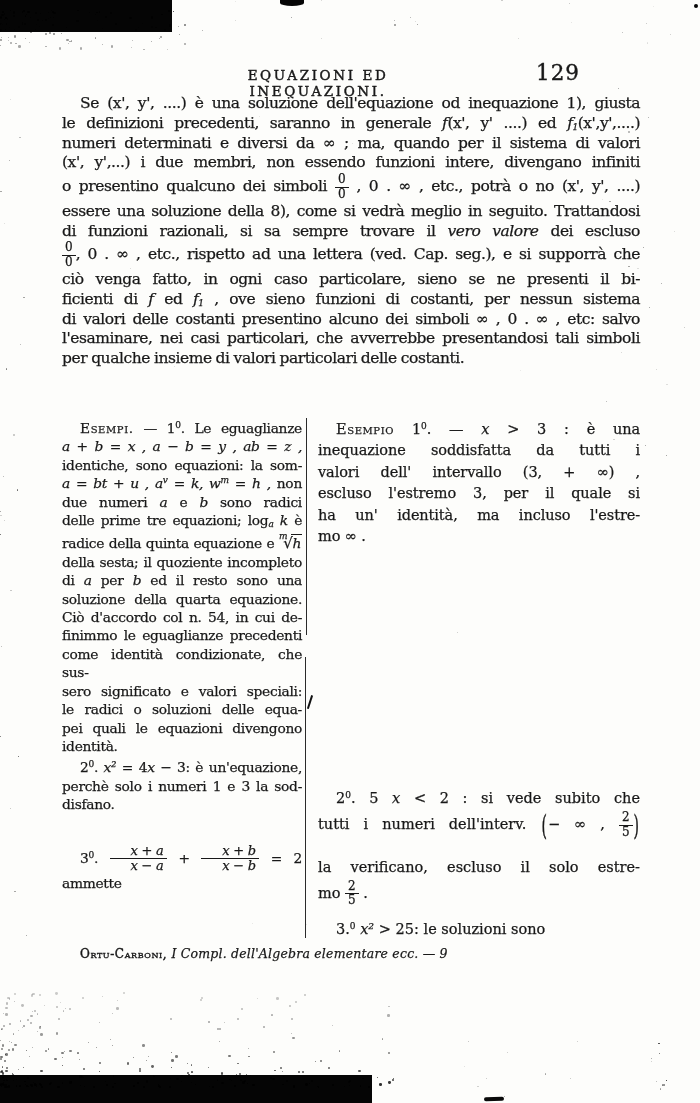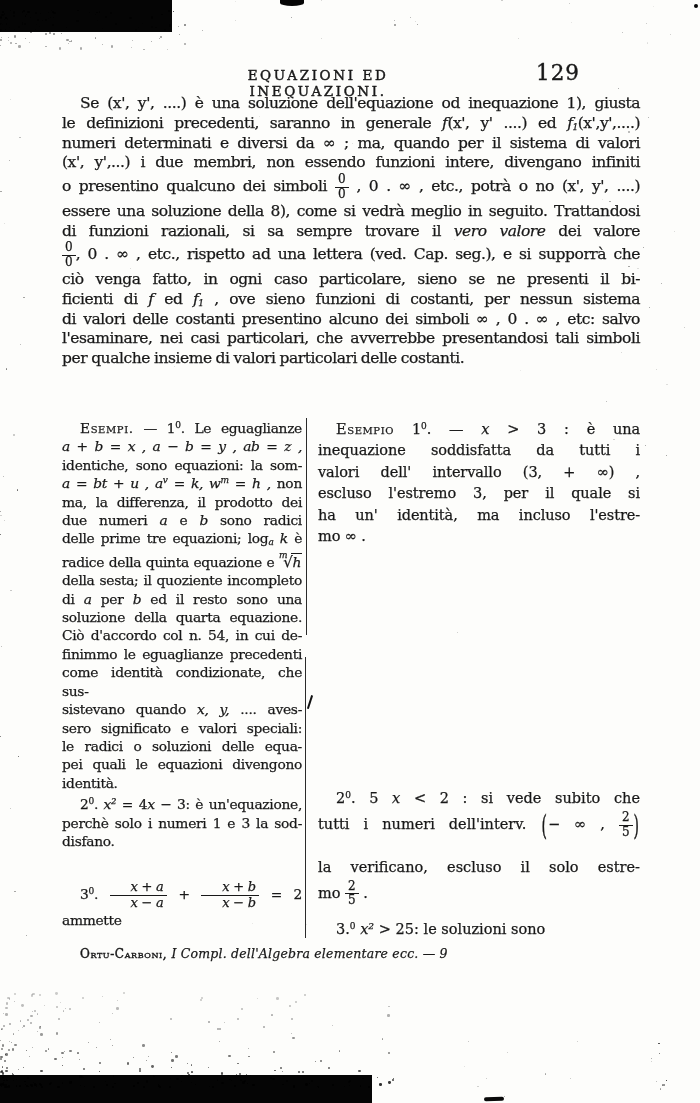--- a/index.html
+++ b/index.html
@@ -89,45 +89,43 @@
   <div class="header-title">EQUAZIONI ED INEQUAZIONI.</div>
   <div class="page-number">129</div>
 
   <div id="intro">
       <div class="line indent"><span>Se (x', y', ....) è una soluzione dell'equazione od inequazione 1), giusta</span></div>
       <div class="line"><span>le definizioni precedenti, saranno in generale </span><span class="it">f</span><span>(x', y' ....) ed </span><span class="it">f</span><sub class="it">1</sub><span>(x',y',....)</span></div>
       <div class="line"><span>numeri determinati e diversi da ∞ ; ma, quando per il sistema di valori</span></div>
       <div class="line"><span>(x', y',...) i due membri, non essendo funzioni intere, divengano infiniti</span></div>
       <div class="line"><span>o presentino qualcuno dei simboli </span><span class="frac"><span class="fn">0</span><span class="fd">0</span></span><span> , 0 . ∞ , etc., potrà o no (x', y', ....)</span></div>
       <div class="line"><span>essere una soluzione della 8), come si vedrà meglio in seguito. Trattandosi</span></div>
-      <div class="line"><span>di funzioni razionali, si sa sempre trovare il </span><span class="it">vero valore</span><span> dei valore</span></div>
+      <div class="line"><span>di funzioni razionali, si sa sempre trovare il </span><span class="it">vero valore</span><span> dei escluso</span></div>
       <div class="line"><span class="frac"><span class="fn">0</span><span class="fd">0</span></span><span>, 0 . ∞ , etc., rispetto ad una lettera (ved. Cap. seg.), e si supporrà che</span></div>
       <div class="line"><span>ciò venga fatto, in ogni caso particolare, sieno se ne presenti il bi-</span></div>
       <div class="line"><span>ficienti di </span><span class="it">f</span><span> ed </span><span class="it">f</span><sub class="it">1</sub><span> , ove sieno funzioni di costanti, per nessun sistema</span></div>
       <div class="line"><span>di valori delle costanti presentino alcuno dei simboli ∞ , 0 . ∞ , etc: salvo</span></div>
       <div class="line"><span>l'esaminare, nei casi particolari, che avverrebbe presentandosi tali simboli</span></div>
       <div class="line lastline"><span>per qualche insieme di valori particolari delle costanti.</span></div>
     </div>
 
   <div id="leftcol">
       <div class="line indent"><span class="sc">Esempi.</span><span> — 1</span><sup>0</sup><span>. Le eguaglianze</span></div>
       <div class="line"><span class="it">a + b = x ,  a − b = y ,  ab = z ,</span></div>
       <div class="line"><span>identiche, sono equazioni: la som-</span></div>
       <div class="line"><span class="it">a = bt + u , a</span><sup class="it">v</sup><span class="it"> = k, w</span><sup class="it">m</sup><span class="it"> = h ,</span><span> non</span></div>
-      <div class="line"><span>ma, la differenza, il prodotto dei</span></div>
       <div class="line"><span>due numeri </span><span class="it">a</span><span> e </span><span class="it">b</span><span> sono radici</span></div>
       <div class="line"><span>delle prime tre equazioni; log</span><sub class="it">a</sub><span> </span><span class="it">k</span><span> è</span></div>
       <div class="line rootline"><span>radice della quinta equazione e </span><span class="root"><sup>m</sup><span class="rad">√</span><span class="vinc it">h</span></span></div>
       <div class="line"><span>della sesta; il quoziente incompleto</span></div>
       <div class="line"><span>di </span><span class="it">a</span><span> per </span><span class="it">b</span><span> ed il resto sono una</span></div>
       <div class="line"><span>soluzione della quarta equazione.</span></div>
       <div class="line"><span>Ciò d'accordo col n. 54, in cui de-</span></div>
       <div class="line"><span>finimmo le eguaglianze precedenti</span></div>
       <div class="line"><span>come identità condizionate, che sus-</span></div>
-      <div class="line"><span>sistevano quando </span><span class="it">x, y,</span><span> .... aves-</span></div>
       <div class="line"><span>sero significato e valori speciali:</span></div>
       <div class="line"><span>le radici o soluzioni delle equa-</span></div>
       <div class="line"><span>pei quali le equazioni divengono</span></div>
       <div class="line lastline"><span>identità.</span></div>
       <div class="line indent para-gap"><span>2</span><sup>0</sup><span>. </span><span class="it">x²</span><span> = 4</span><span class="it">x</span><span> − 3: è un'equazione,</span></div>
       <div class="line"><span>perchè solo i numeri 1 e 3 la sod-</span></div>
       <div class="line lastline"><span>disfano.</span></div>
       <div class="line indent lastline bigline bigfrac"><span>3</span><sup>0</sup><span>. </span><span class="frac it"><span class="fn">x + a</span><span class="fd">x − a</span></span><span> + </span><span class="frac it"><span class="fn">x + b</span><span class="fd">x − b</span></span><span> = 2 ammette</span></div>
     </div>
 

